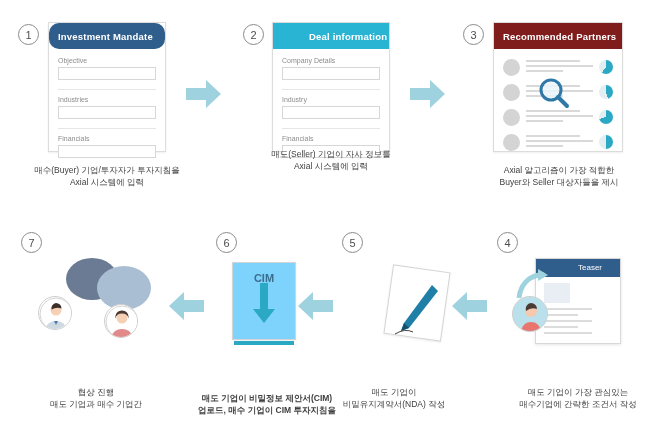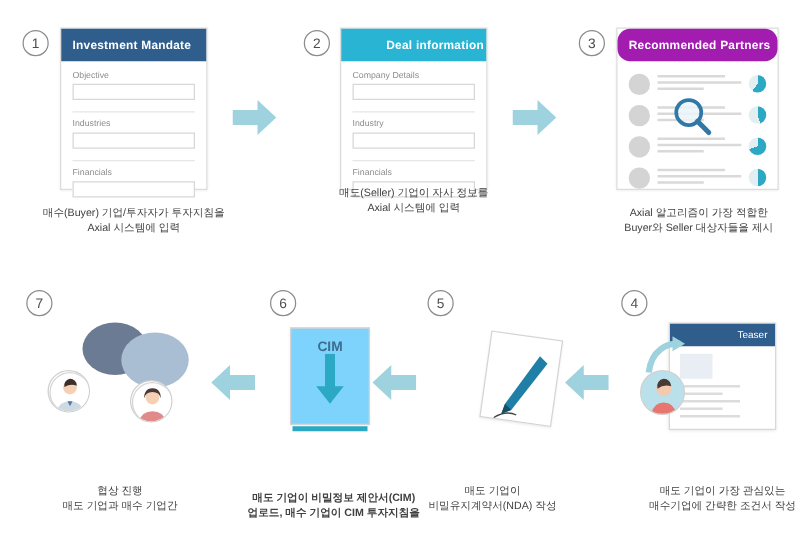--- a/index.html
+++ b/index.html
@@ -131,21 +131,21 @@
     border: 1px solid #d8d8d8;
     box-sizing: border-box;
     box-shadow: 0 1px 3px rgba(0,0,0,0.10);
   }
   .teaser-head {
     height: 18px;
     background: #2f5d8c;
     color: #fff;
     font-size: 8px;
     text-align: right;
-    padding: 4px 6px 0 0;
+    padding: 4px 18px 0 0;
     box-sizing: border-box;
   }
   .teaser-line {
     height: 2px;
     background: #dcdcdc;
     margin: 0 8px 4px 8px;
   }
   .teaser-line.w70 { width: 48px; }
   .teaser-line.w50 { width: 34px; }
   .teaser-img {
@@ -208,21 +208,21 @@
   }
 </style>
 </head>
 <body>
 
 <div class="stage">
 
   <div class="step-num" style="left:18px; top:24px;">1</div>
 
   <div class="card" style="left:48px; top:22px; width:118px; height:130px;">
-    <div class="card-head" style="background:#2f5d8c;">Investment Mandate</div>
+    <div class="card-head" style="background:#2f5d8c;border-radius:10px;">Investment Mandate</div>
     <div class="card-body">
       <div class="field-label">Objective</div>
       <div class="field-box"></div>
       <div class="divider"></div>
       <div class="field-label">Industries</div>
       <div class="field-box"></div>
       <div class="divider"></div>
       <div class="field-label">Financials</div>
       <div class="field-box"></div>
     </div>
@@ -262,21 +262,21 @@
 
   <div class="arrow" style="left:410px; top:78px;">
     <svg width="36" height="32" viewBox="0 0 36 32">
         <path d="M0 10 L20 10 L20 2 L35 16 L20 30 L20 22 L0 22 Z" fill="#9ed2de"></path>
       </svg>
   </div>
 
   <div class="step-num" style="left:463px; top:24px;">3</div>
 
   <div class="card" style="left:493px; top:22px; width:130px; height:130px;">
-    <div class="card-head" style="background:#a21caf;border-radius:10px;">Recommended Partners</div>
+    <div class="card-head" style="background:#7f1d1d;">Recommended Partners</div>
     <div class="card-body" style="padding:8px 9px;">
       <div class="partner-row">
         <div class="p-avatar"></div>
         <div class="p-lines">
           <div class="p-line mid"></div>
             <div class="p-line"></div>
             <div class="p-line short"></div>
         </div>
         <div class="p-donut" style="background:conic-gradient(#2aa8c4 0 60%, #e3eef2 60% 100%);"></div>
       </div>

